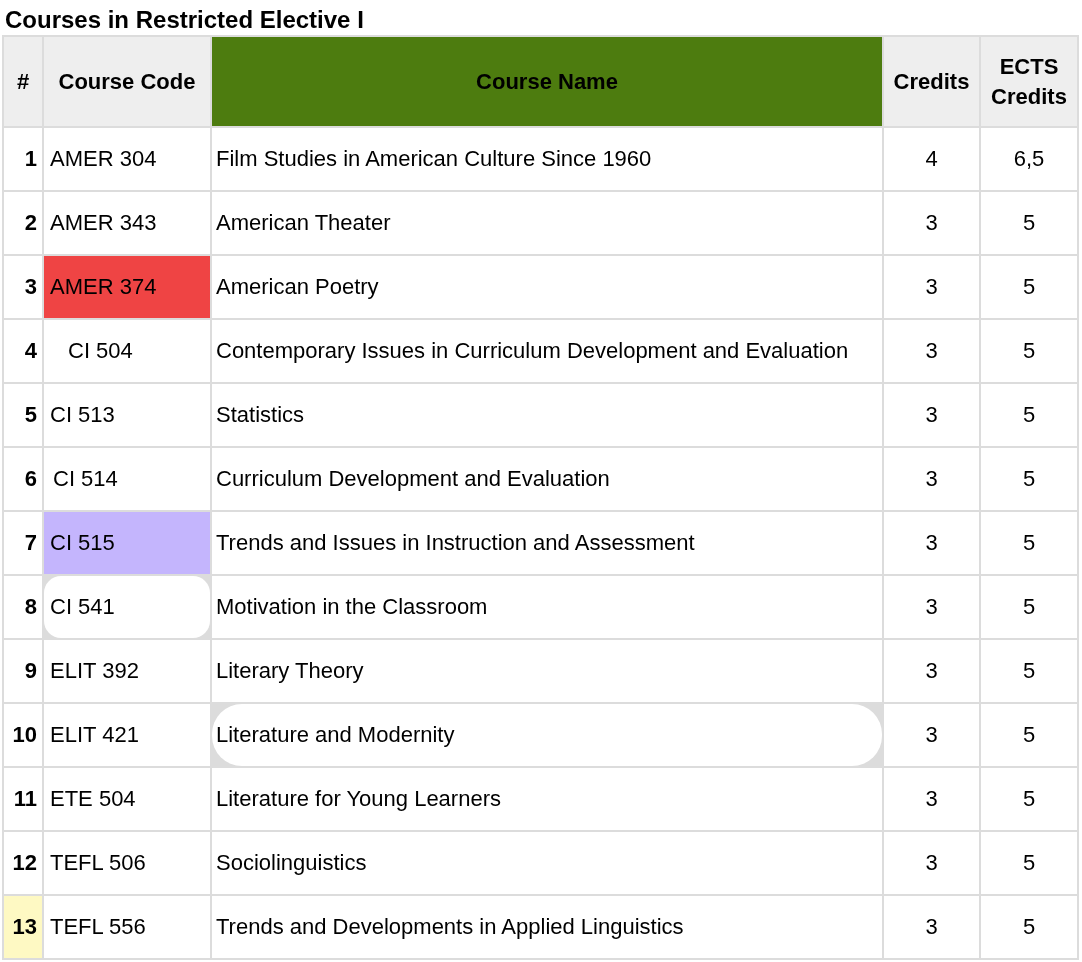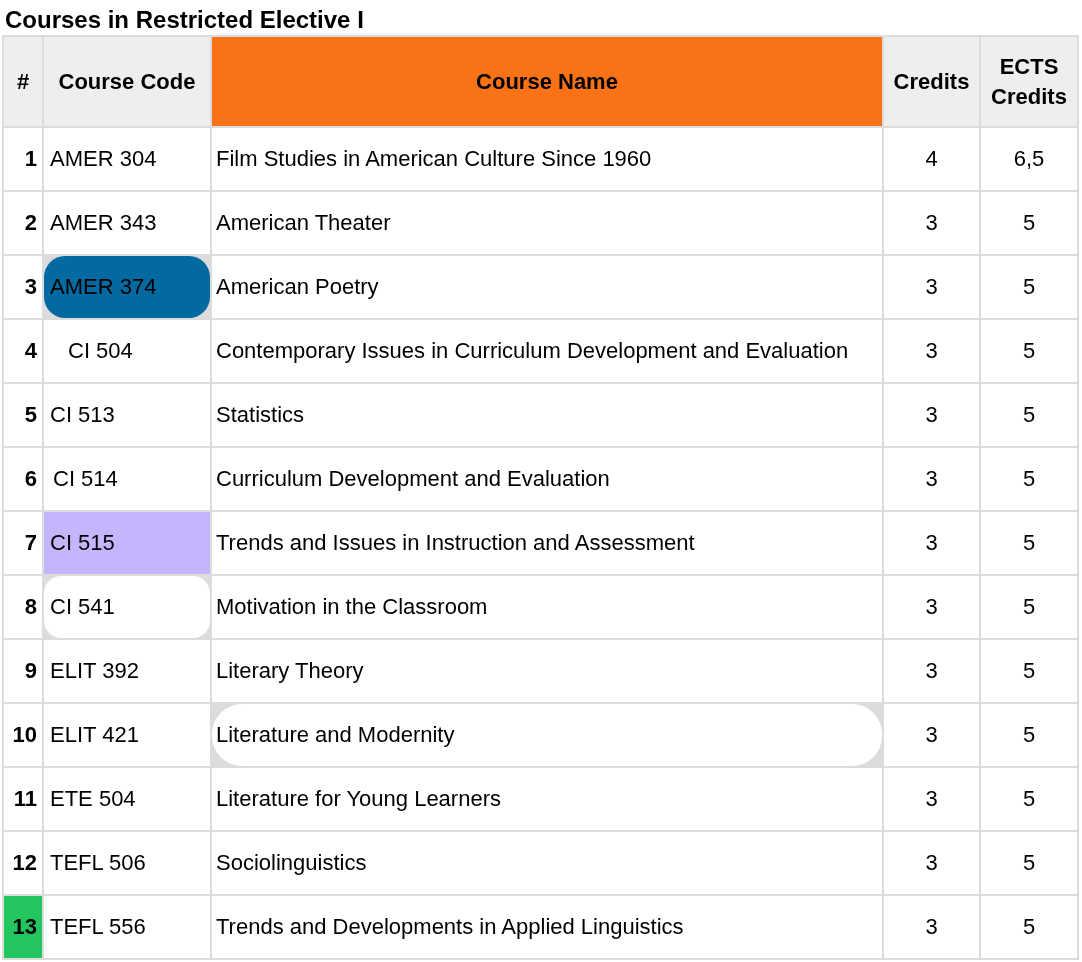--- a/index.html
+++ b/index.html
@@ -83,21 +83,21 @@
     <col class="c-num">
     <col class="c-code">
     <col class="c-name">
     <col class="c-credits">
     <col class="c-ects">
   </colgroup>
   <thead>
     <tr>
       <th style="background: rgb(238, 238, 238);">#</th>
       <th style="background: rgb(238, 238, 238);">Course Code</th>
-      <th style="background: #f97316; margin-left: 12px;">Course Name</th>
+      <th style="background: #4d7c0f; margin-left: 12px;">Course Name</th>
       <th style="background: rgb(238, 238, 238);">Credits</th>
       <th style="background: rgb(238, 238, 238);">ECTS Credits</th>
     </tr>
   </thead>
   <tbody>
   <tr>
     <th class="num" scope="row" style="background: rgb(255, 255, 255);">1</th>
     <td class="code" style="background: rgb(255, 255, 255);">AMER 304</td>
     <td class="name" style="background: rgb(255, 255, 255); margin-left: 44px;">Film Studies in American Culture Since 1960</td>
     <td class="credits" style="background: rgb(255, 255, 255);">4</td>
@@ -107,21 +107,21 @@
   <tr>
     <th class="num" scope="row" style="background: rgb(255, 255, 255);">2</th>
     <td class="code" style="background: rgb(255, 255, 255);">AMER 343</td>
     <td class="name" style="background: rgb(255, 255, 255);">American Theater</td>
     <td class="credits" style="background: rgb(255, 255, 255);">3</td>
     <td class="ects" style="background: rgb(255, 255, 255);">5</td>
   </tr>
 
   <tr>
     <th class="num" scope="row" style="background: rgb(255, 255, 255);">3</th>
-    <td class="code" style="background: #0369a1; border-radius: 21px;">AMER 374</td>
+    <td class="code" style="background: #ef4444;">AMER 374</td>
     <td class="name" style="background: rgb(255, 255, 255);">American Poetry</td>
     <td class="credits" style="background: rgb(255, 255, 255);">3</td>
     <td class="ects" style="background: rgb(255, 255, 255);">5</td>
   </tr>
 
   <tr>
     <th class="num" scope="row" style="background: rgb(255, 255, 255);">4</th>
     <td class="code" style="background: rgb(255, 255, 255); padding-left: 24px;">CI 504</td>
     <td class="name" style="background: rgb(255, 255, 255);">Contemporary Issues in Curriculum Development and Evaluation</td>
     <td class="credits" style="background: rgb(255, 255, 255);">3</td>
@@ -186,20 +186,20 @@
 
   <tr>
     <th class="num" scope="row" style="background: rgb(255, 255, 255);">12</th>
     <td class="code" style="background: rgb(255, 255, 255);">TEFL 506</td>
     <td class="name" style="background: rgb(255, 255, 255);">Sociolinguistics</td>
     <td class="credits" style="background: rgb(255, 255, 255);">3</td>
     <td class="ects" style="background: rgb(255, 255, 255);">5</td>
   </tr>
 
   <tr>
-    <th class="num" scope="row" style="background: #22c55e;">13</th>
+    <th class="num" scope="row" style="background: #fef9c3;">13</th>
     <td class="code" style="background: rgb(255, 255, 255);">TEFL 556</td>
     <td class="name" style="background: rgb(255, 255, 255);">Trends and Developments in Applied Linguistics</td>
     <td class="credits" style="background: rgb(255, 255, 255);">3</td>
     <td class="ects" style="background: rgb(255, 255, 255);">5</td>
   </tr>
 </tbody>
 </table>
 
 </body></html>

